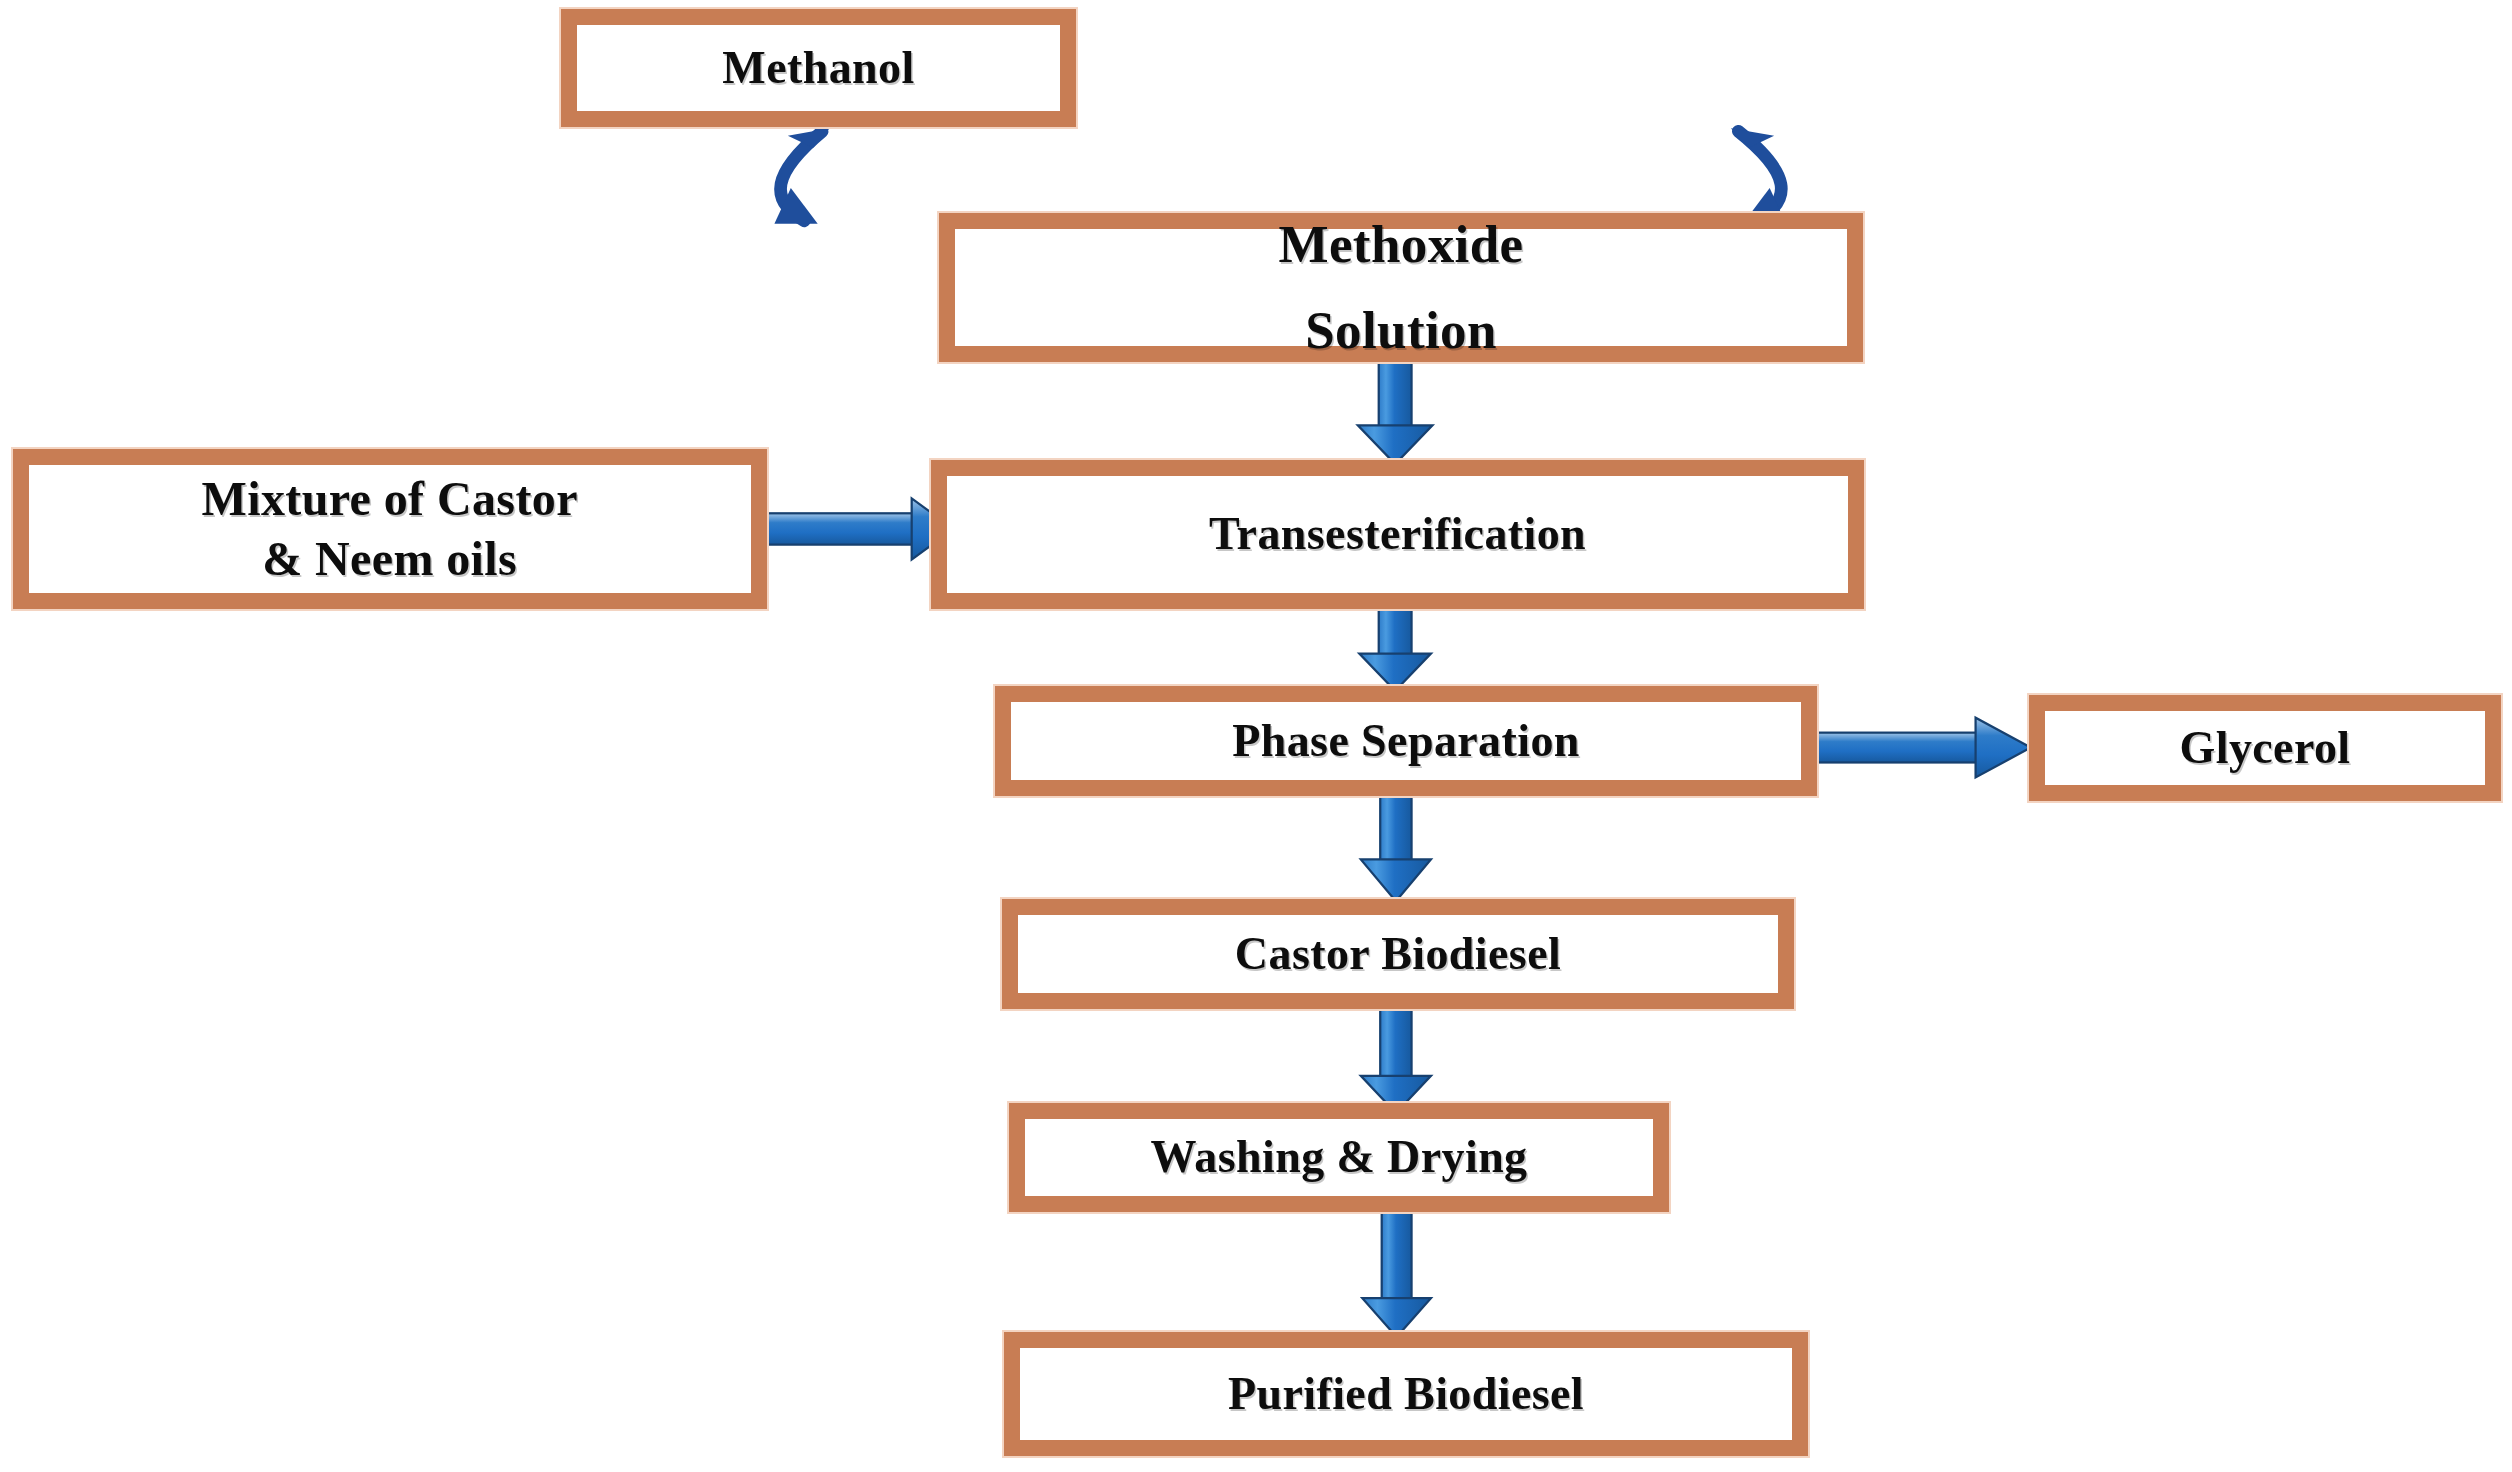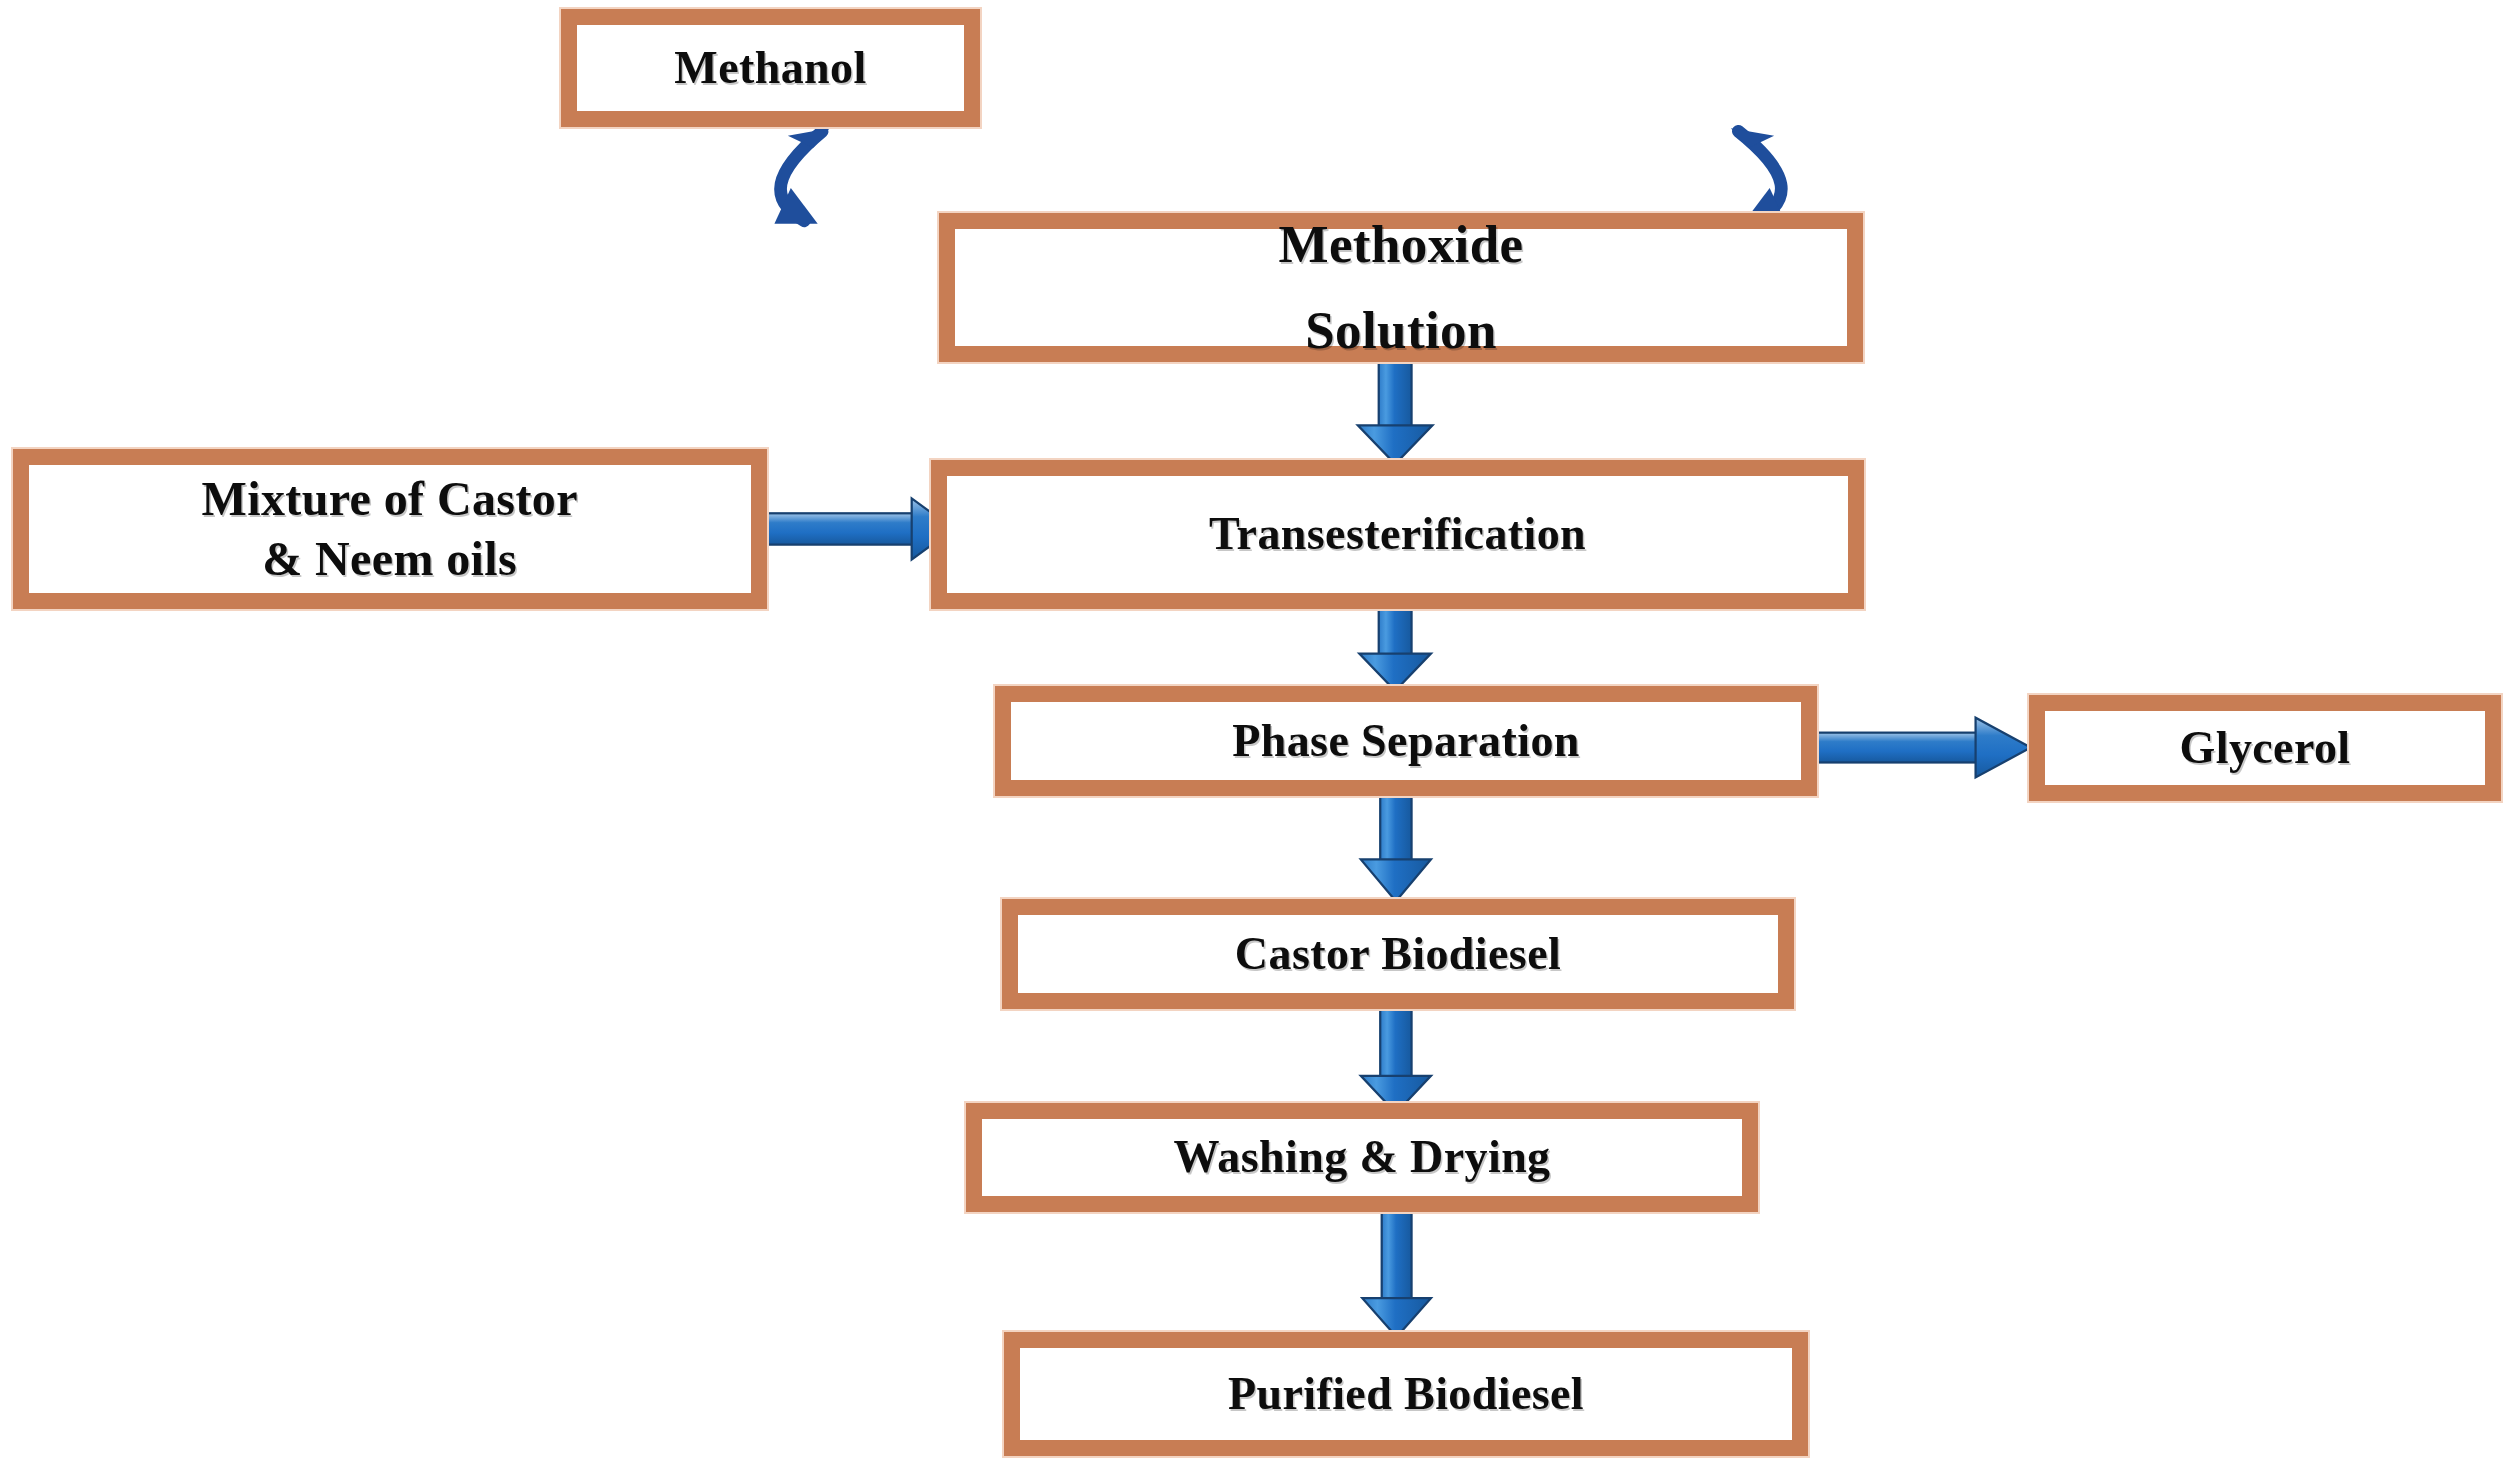--- a/index.html
+++ b/index.html
@@ -44,29 +44,29 @@
   }
   .node.two-line .node-label {
     line-height: 1.62;
   }
   .node.wrap-label .node-label {
     white-space: pre-line;
     line-height: 1.25;
   }
 
   
-  #node-methanol        { left: 561px;  top: 9px;   width: 419px;  height: 118px; }
+  #node-methanol        { left: 561px;  top: 9px;   width: 515px;  height: 118px; }
   #node-calcium-oxide   { left: 1464px; top: 7.5px;   width: 683px;  height: 118px; }
   #node-methoxide       { left: 939px; top: 213px;  width: 924px; height: 149px; }
   #node-mixture         { left: 12.7px;   top: 449px;  width: 754px; height: 160px; }
   #node-transester      { left: 931px; top: 460px;  width: 933px; height: 149px; }
   #node-phase-sep       { left: 995px; top: 686px;  width: 822px; height: 110px; }
   #node-glycerol        { left: 2029px; top: 695px;  width: 472px;  height: 106px; }
   #node-crude-biodiesel { left: 1002px; top: 899px; width: 792px; height: 110px; }
-  #node-washing         { left: 966px; top: 1103px; width: 792px; height: 109px; }
+  #node-washing         { left: 1009px; top: 1103px; width: 660px; height: 109px; }
   #node-purified        { left: 1004px; top: 1332px; width: 804px; height: 124px; }
 
   #node-methoxide .node-label   { font-size: 53px; }
   #node-mixture .node-label     { font-size: 48px; }
   #node-transester .node-label  { font-size: 46px; }
 
   
   #arrow-layer {
     position: absolute;
     left: 0;

